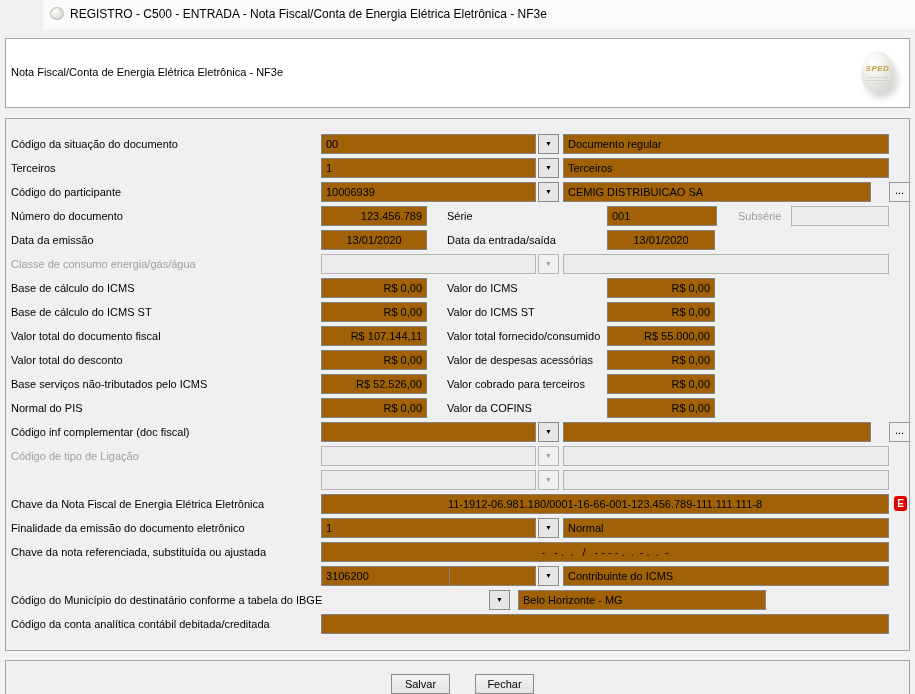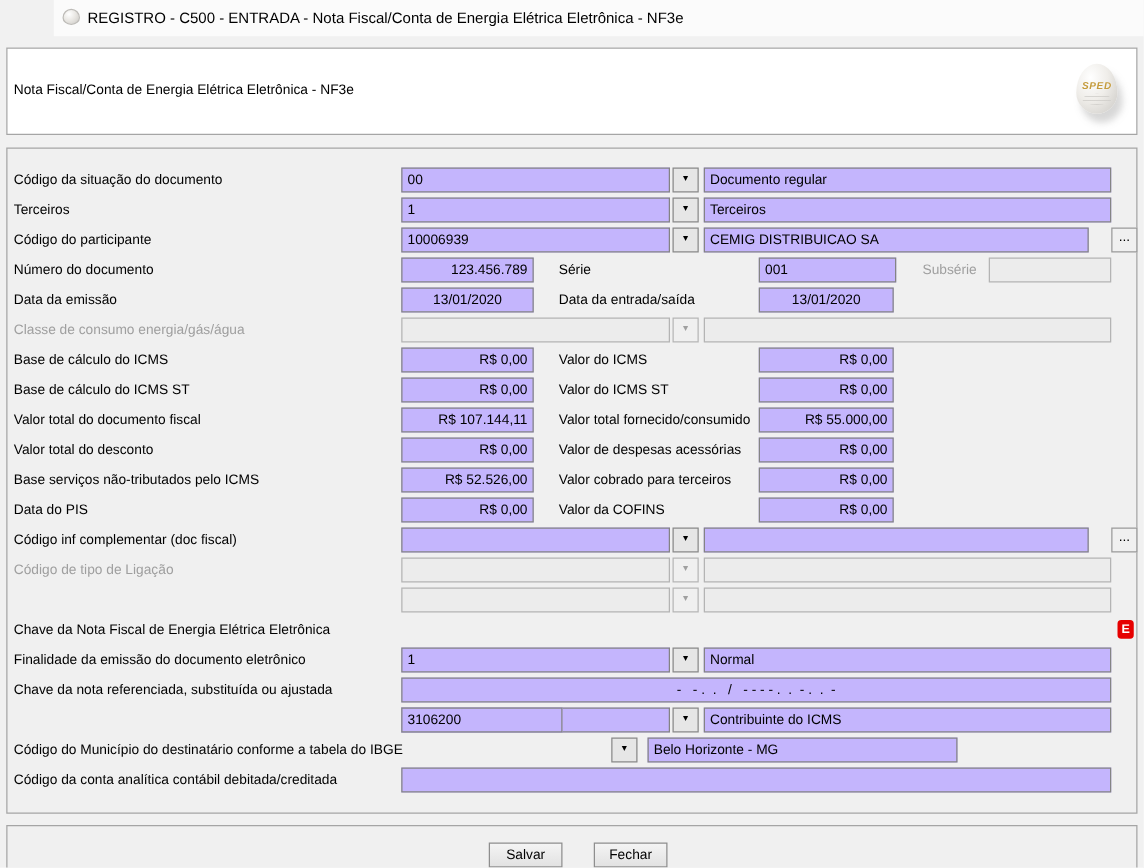--- a/index.html
+++ b/index.html
@@ -26,21 +26,21 @@
       border-radius:50% 50% 50% 50%/58% 58% 42% 42%;
       background:radial-gradient(ellipse at 35% 28%,#ffffff 0%,#efede9 45%,#d9d7d3 78%,#c6c4c0 100%);
       box-shadow:4px 7px 6px rgba(140,140,140,.35);}
   .egg-lines{position:absolute;left:5px;right:5px;bottom:7px;height:9px;border-radius:50%;
       background:repeating-linear-gradient(to bottom,transparent 0 2px,#cfcdc9 2px 3px);opacity:.8;}
   .egg-text{position:absolute;left:0;right:0;top:13px;text-align:center;font-size:8px;font-weight:bold;
       font-style:italic;color:#c49b3c;letter-spacing:.5px;text-shadow:0 0 1px #fff;}
   
   .flabel{position:absolute;height:20px;line-height:20px;font-size:11px;white-space:nowrap;}
   .flabel.dis{color:#9f9f9f;}
-  .tb{position:absolute;height:20px;background:#c4b5fd;border:1px solid #848484;font-size:11px;
+  .tb{position:absolute;height:20px;background:#a16207;border:1px solid #848484;font-size:11px;
       line-height:18px;padding:0 4px;white-space:pre;overflow:hidden;}
   .tb.right{text-align:right;}
   .tb.center{text-align:center;}
   .tb.dis{background:#ececec;border-color:#b4b4b4;}
   .combo{position:absolute;width:21px;height:20px;background:#e6e6e6;border:1px solid #8a8a8a;
       font-size:7px;line-height:17px;text-align:center;color:#000;cursor:pointer;}
   .combo.dis{background:#f0f0f0;border-color:#b6b6b6;color:#a0a0a0;cursor:default;}
   .ellipsisbtn{position:absolute;width:21px;height:20px;background:#f0f0f0;border:1px solid #999;
       text-align:center;font-size:11px;line-height:14px;font-family:"Liberation Sans",sans-serif;padding:0;cursor:pointer;}
   .errbadge{position:absolute;width:13px;height:15px;background:#e60000;color:#fff;font-size:10px;
@@ -112,37 +112,38 @@
       <div class="flabel" style="left: 441px; top: 207px;">Valor total fornecido/consumido</div>
       <div class="tb right" style="left: 601px; top: 207px; width: 108px;">R$ 55.000,00</div>
       <div class="flabel" style="left: 5px; top: 231px;">Valor total do desconto</div>
       <div class="tb right" style="left: 315px; top: 231px; width: 106px;">R$ 0,00</div>
       <div class="flabel" style="left: 441px; top: 231px;">Valor de despesas acessórias</div>
       <div class="tb right" style="left: 601px; top: 231px; width: 108px;">R$ 0,00</div>
       <div class="flabel" style="left: 5px; top: 255px;">Base serviços não-tributados pelo ICMS</div>
       <div class="tb right" style="left: 315px; top: 255px; width: 106px;">R$ 52.526,00</div>
       <div class="flabel" style="left: 441px; top: 255px;">Valor cobrado para terceiros</div>
       <div class="tb right" style="left: 601px; top: 255px; width: 108px;">R$ 0,00</div>
-      <div class="flabel" style="left: 5px; top: 279px;">Data do PIS</div>
+      <div class="flabel" style="left: 5px; top: 279px;">Normal do PIS</div>
       <div class="tb right" style="left: 315px; top: 279px; width: 106px;">R$ 0,00</div>
       <div class="flabel" style="left: 441px; top: 279px;">Valor da COFINS</div>
       <div class="tb right" style="left: 601px; top: 279px; width: 108px;">R$ 0,00</div>
       <div class="flabel" style="left: 5px; top: 303px;">Código inf complementar (doc fiscal)</div>
       <div class="tb" style="left: 315px; top: 303px; width: 215px;"></div>
       <div class="combo" style="left: 532px; top: 303px;">▼</div>
       <div class="tb" style="left: 557px; top: 303px; width: 308px;"></div>
       <div class="ellipsisbtn" style="left: 883px; top: 303px; width: 21px;">...</div>
       <div class="flabel dis" style="left: 5px; top: 327px;">Código de tipo de Ligação</div>
       <div class="tb dis" style="left: 315px; top: 327px; width: 215px;"></div>
       <div class="combo dis" style="left: 532px; top: 327px;">▼</div>
       <div class="tb dis" style="left: 557px; top: 327px; width: 326px;"></div>
       <div class="tb dis" style="left: 315px; top: 351px; width: 215px;"></div>
       <div class="combo dis" style="left: 532px; top: 351px;">▼</div>
       <div class="tb dis" style="left: 557px; top: 351px; width: 326px;"></div>
       <div class="flabel" style="left: 5px; top: 375px;">Chave da Nota Fiscal de Energia Elétrica Eletrônica</div>
+      <div class="tb center" style="left: 315px; top: 375px; width: 568px;">11-1912-06.981.180/0001-16-66-001-123.456.789-111.111.111-8</div>
       <div class="errbadge" style="left: 888px; top: 377px; width: 13px; background: rgb(230, 0, 0);">E</div>
       <div class="flabel" style="left: 5px; top: 399px;">Finalidade da emissão do documento eletrônico</div>
       <div class="tb" style="left: 315px; top: 399px; width: 215px;">1</div>
       <div class="combo" style="left: 532px; top: 399px;">▼</div>
       <div class="tb" style="left: 557px; top: 399px; width: 326px;">Normal</div>
       <div class="flabel" style="left: 5px; top: 423px;">Chave da nota referenciada, substituída ou ajustada</div>
       <div class="tb center" style="left: 315px; top: 423px; width: 568px;">-   - .  .   /   - - - - .  .  - .  .  -</div>
       <div class="tb" style="left: 315px; top: 447px; width: 215px;">1</div>
       <div class="combo" style="left: 532px; top: 447px;">▼</div>
       <div class="tb" style="left: 557px; top: 447px; width: 326px;">Contribuinte do ICMS</div>

